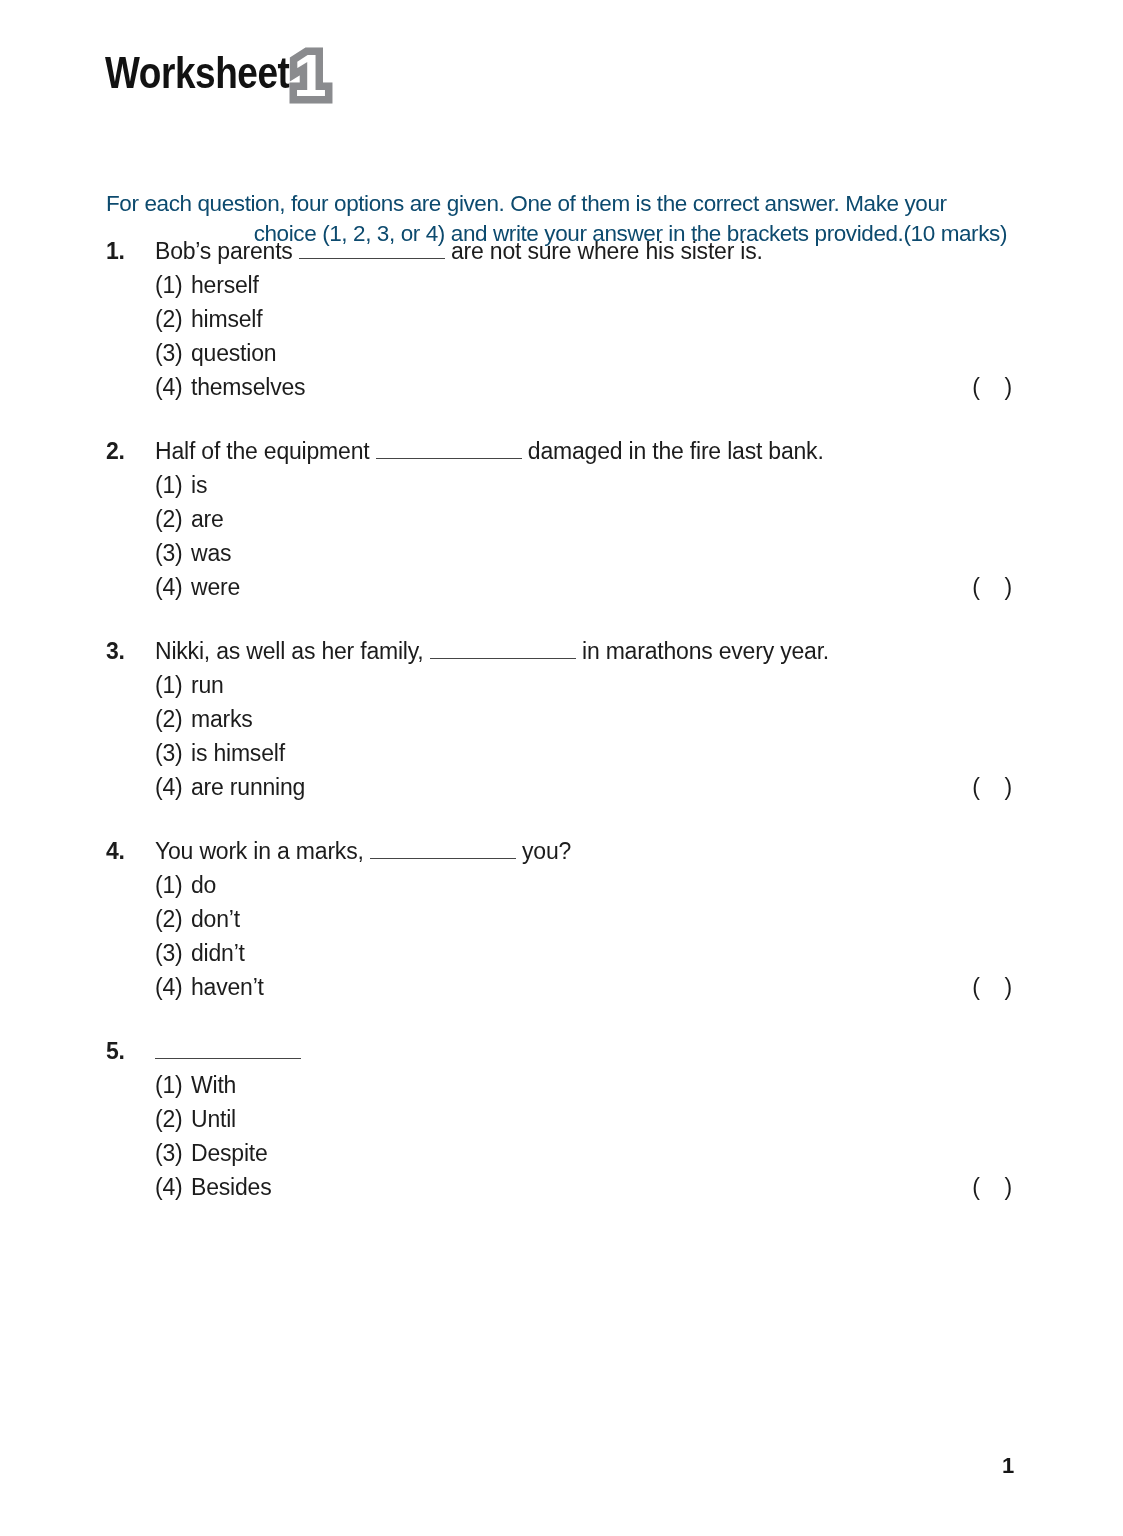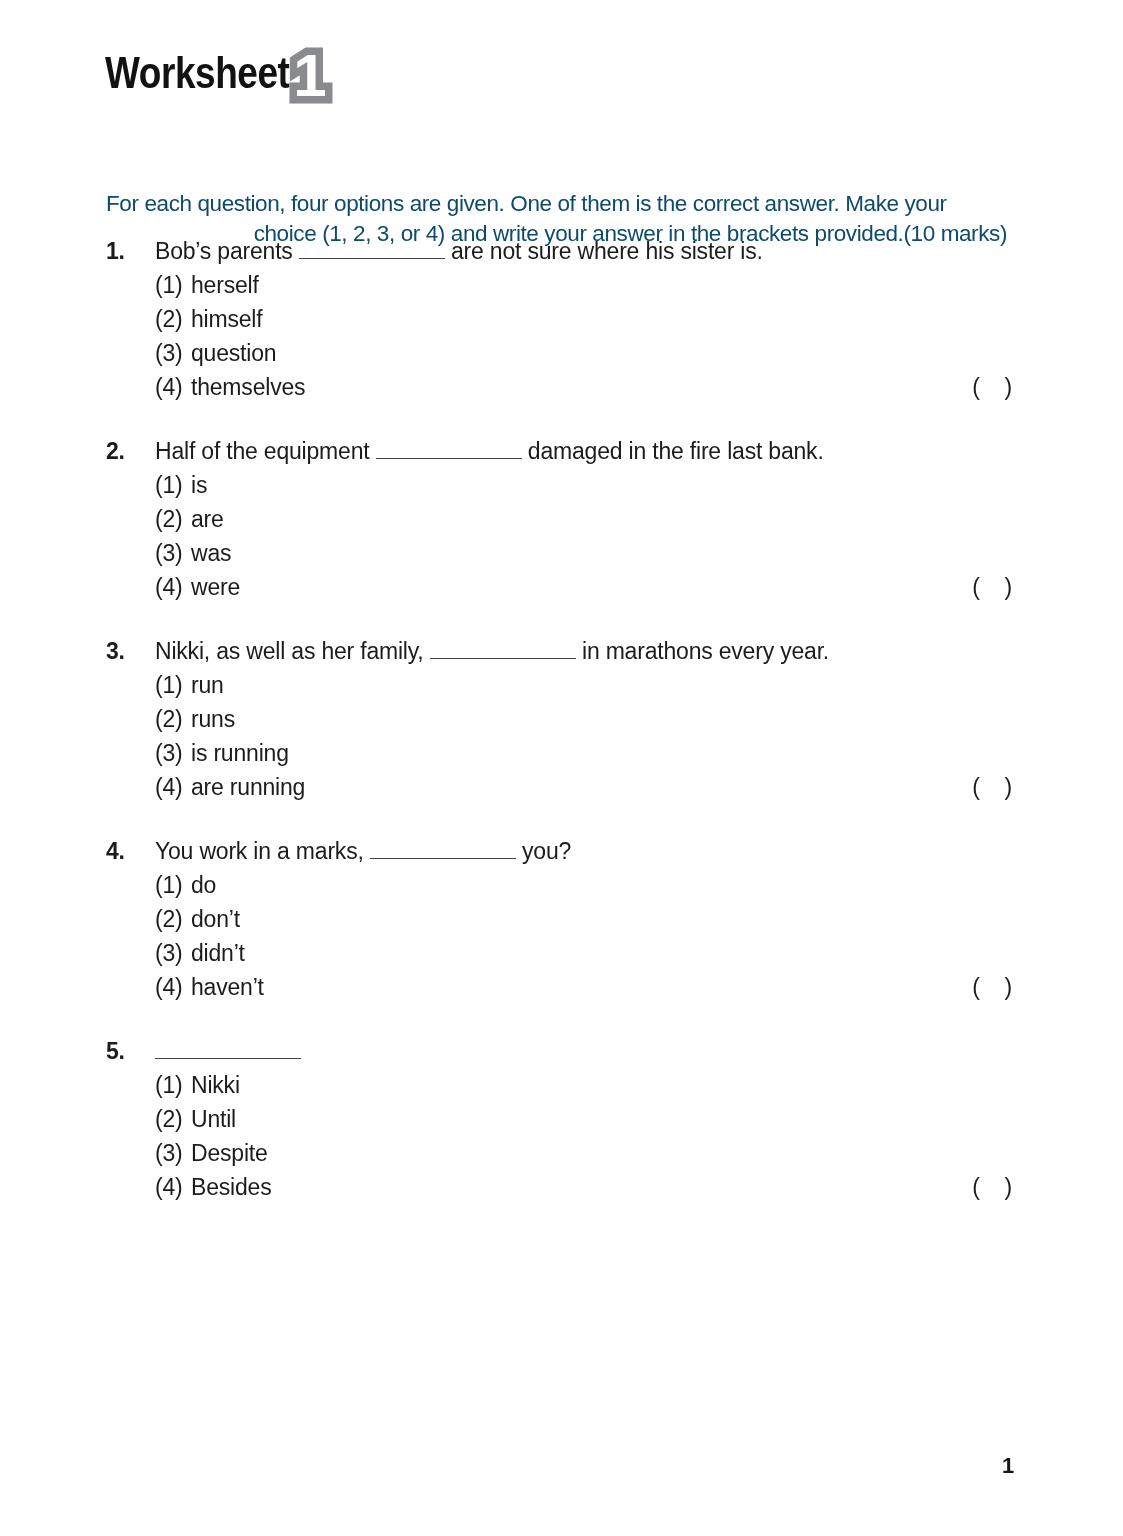--- a/index.html
+++ b/index.html
@@ -162,25 +162,25 @@
       <div class="q-head">
         <span class="q-num">3.</span>
         <span class="q-text"><span>Nikki, as well as her family,</span> <span class="blank"></span> <span>in marathons every year.</span></span>
       </div>
       <div class="option">
         <span class="opt-num">(1)</span>
         <span class="opt-label">run</span>
       </div>
       <div class="option">
         <span class="opt-num">(2)</span>
-        <span class="opt-label">runs</span>
-      </div>
-      <div class="option">
-        <span class="opt-num">(3)</span>
-        <span class="opt-label">is running</span>
+        <span class="opt-label">marks</span>
+      </div>
+      <div class="option">
+        <span class="opt-num">(3)</span>
+        <span class="opt-label">is himself</span>
       </div>
       <div class="option">
         <span class="opt-num">(4)</span>
         <span class="opt-label">are running</span>
         <span class="bracket">(    )</span>
       </div>
     </div>
 
     <div class="question">
       <div class="q-head">
@@ -206,21 +206,21 @@
       </div>
     </div>
 
     <div class="question">
       <div class="q-head">
         <span class="q-num">5.</span>
         <span class="q-text"><span></span> <span class="blank"></span> </span>
       </div>
       <div class="option">
         <span class="opt-num">(1)</span>
-        <span class="opt-label">Nikki</span>
+        <span class="opt-label">With</span>
       </div>
       <div class="option">
         <span class="opt-num">(2)</span>
         <span class="opt-label">Until</span>
       </div>
       <div class="option">
         <span class="opt-num">(3)</span>
         <span class="opt-label">Despite</span>
       </div>
       <div class="option">

